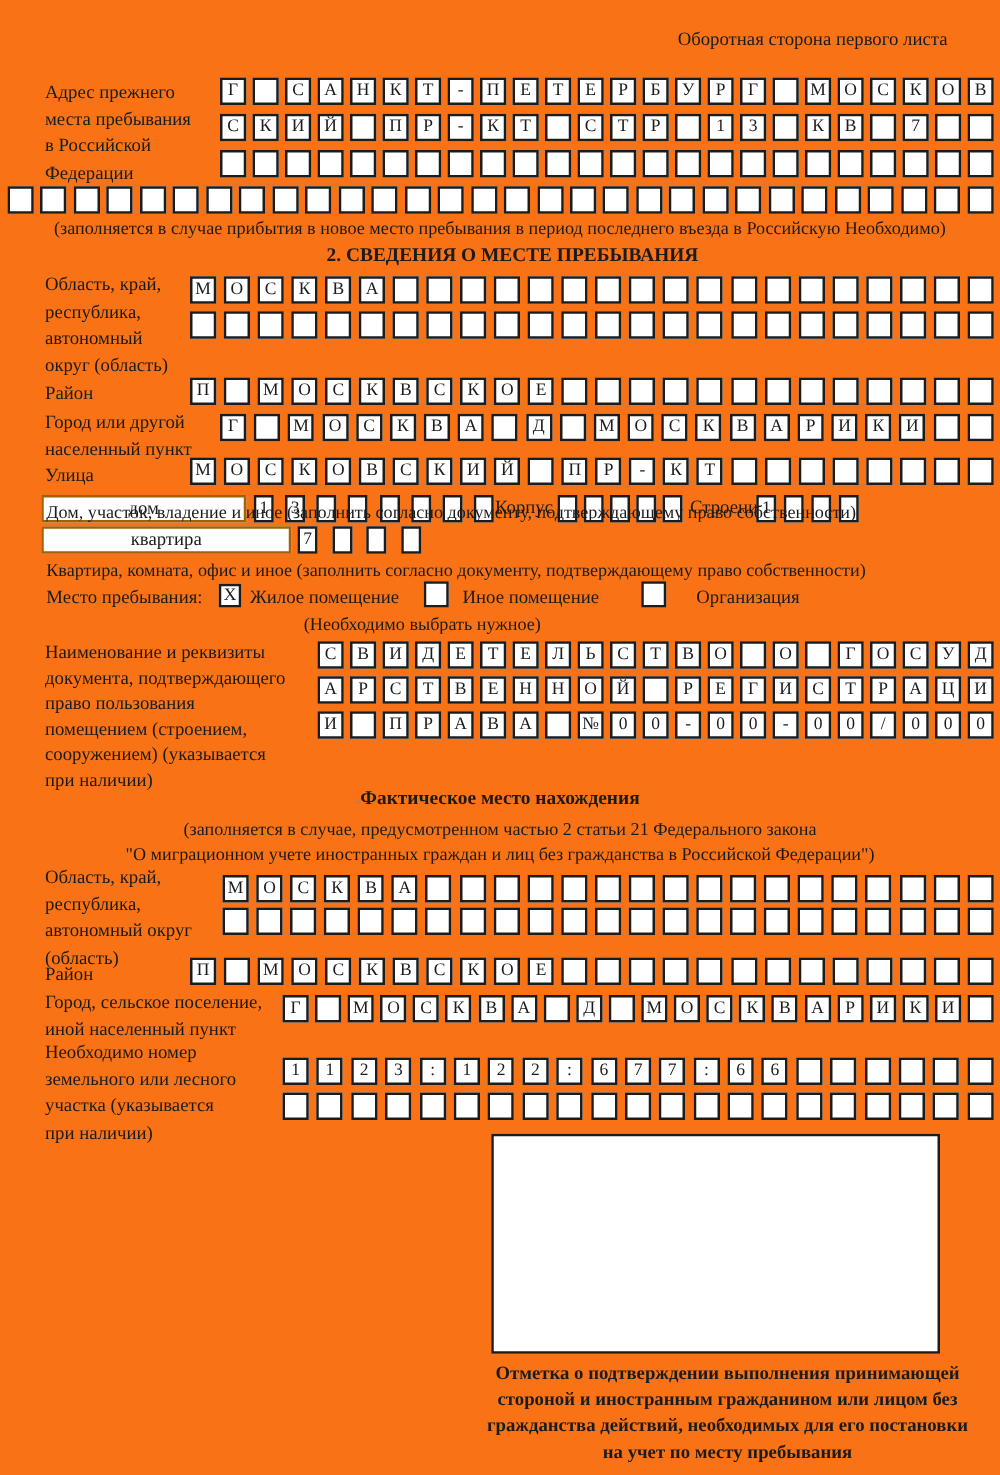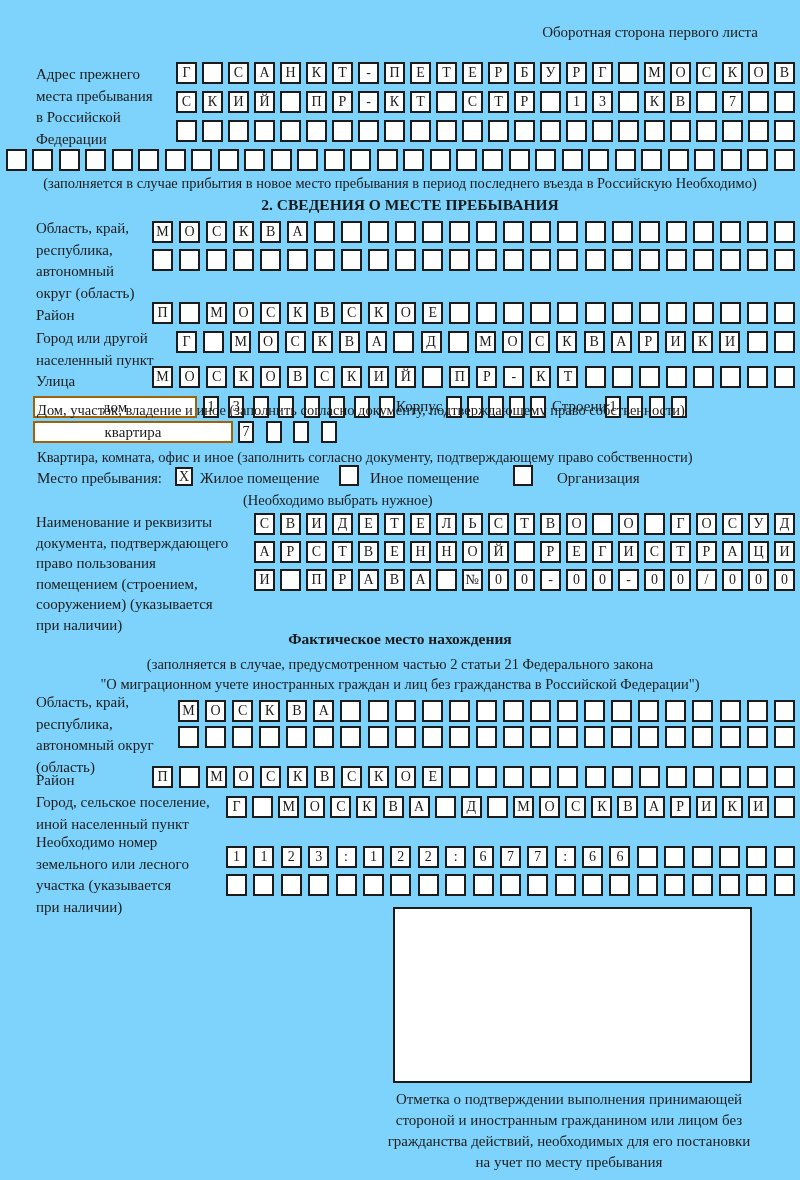--- a/index.html
+++ b/index.html
@@ -1,17 +1,17 @@
 <!DOCTYPE html>
 <html><head>
 <meta charset="utf-8">
 <style>
   html,body{margin:0;padding:0;background:#fff;}
   #page{
-    position:relative;width:800px;height:1180px;background:#7dd3fc;
+    position:relative;width:800px;height:1180px;background:#f97316;
     font-family:"Liberation Serif","DejaVu Serif",serif;color:#1b1b1b;overflow:hidden;
   }
   .abs{position:absolute;}
   .lbl{font-size:15px;line-height:21.5px;white-space:pre-line;}
   .lbl-tight{font-size:15px;line-height:20.5px;white-space:pre-line;}
   .note{font-size:14.5px;}
   .center{left:0;right:0;text-align:center;}
   .heading{font-size:15.5px;font-weight:bold;}
   .cells{display:flex;justify-content:space-between;}
   .cell{
@@ -584,18 +584,18 @@
       <span class="cell"></span>
       <span class="cell"></span>
       <span class="cell"></span>
       <span class="cell"></span>
       <span class="cell"></span>
       <span class="cell"></span>
       <span class="cell"></span>
     </div>
 
   <div class="abs stamp-box" style="left:393px;top:907px;width:359px;height:176px;"></div>
-  <div class="abs caption" style="left:374px;top:1089px;width:390px;">Отметка о подтверждении выполнения принимающей
+  <div class="abs caption" style="left:387px;top:1089px;width:390px;font-weight:bold;">Отметка о подтверждении выполнения принимающей
 стороной и иностранным гражданином или лицом без
 гражданства действий, необходимых для его постановки
 на учет по месту пребывания</div>
 
 </div>
 
 </body></html>

